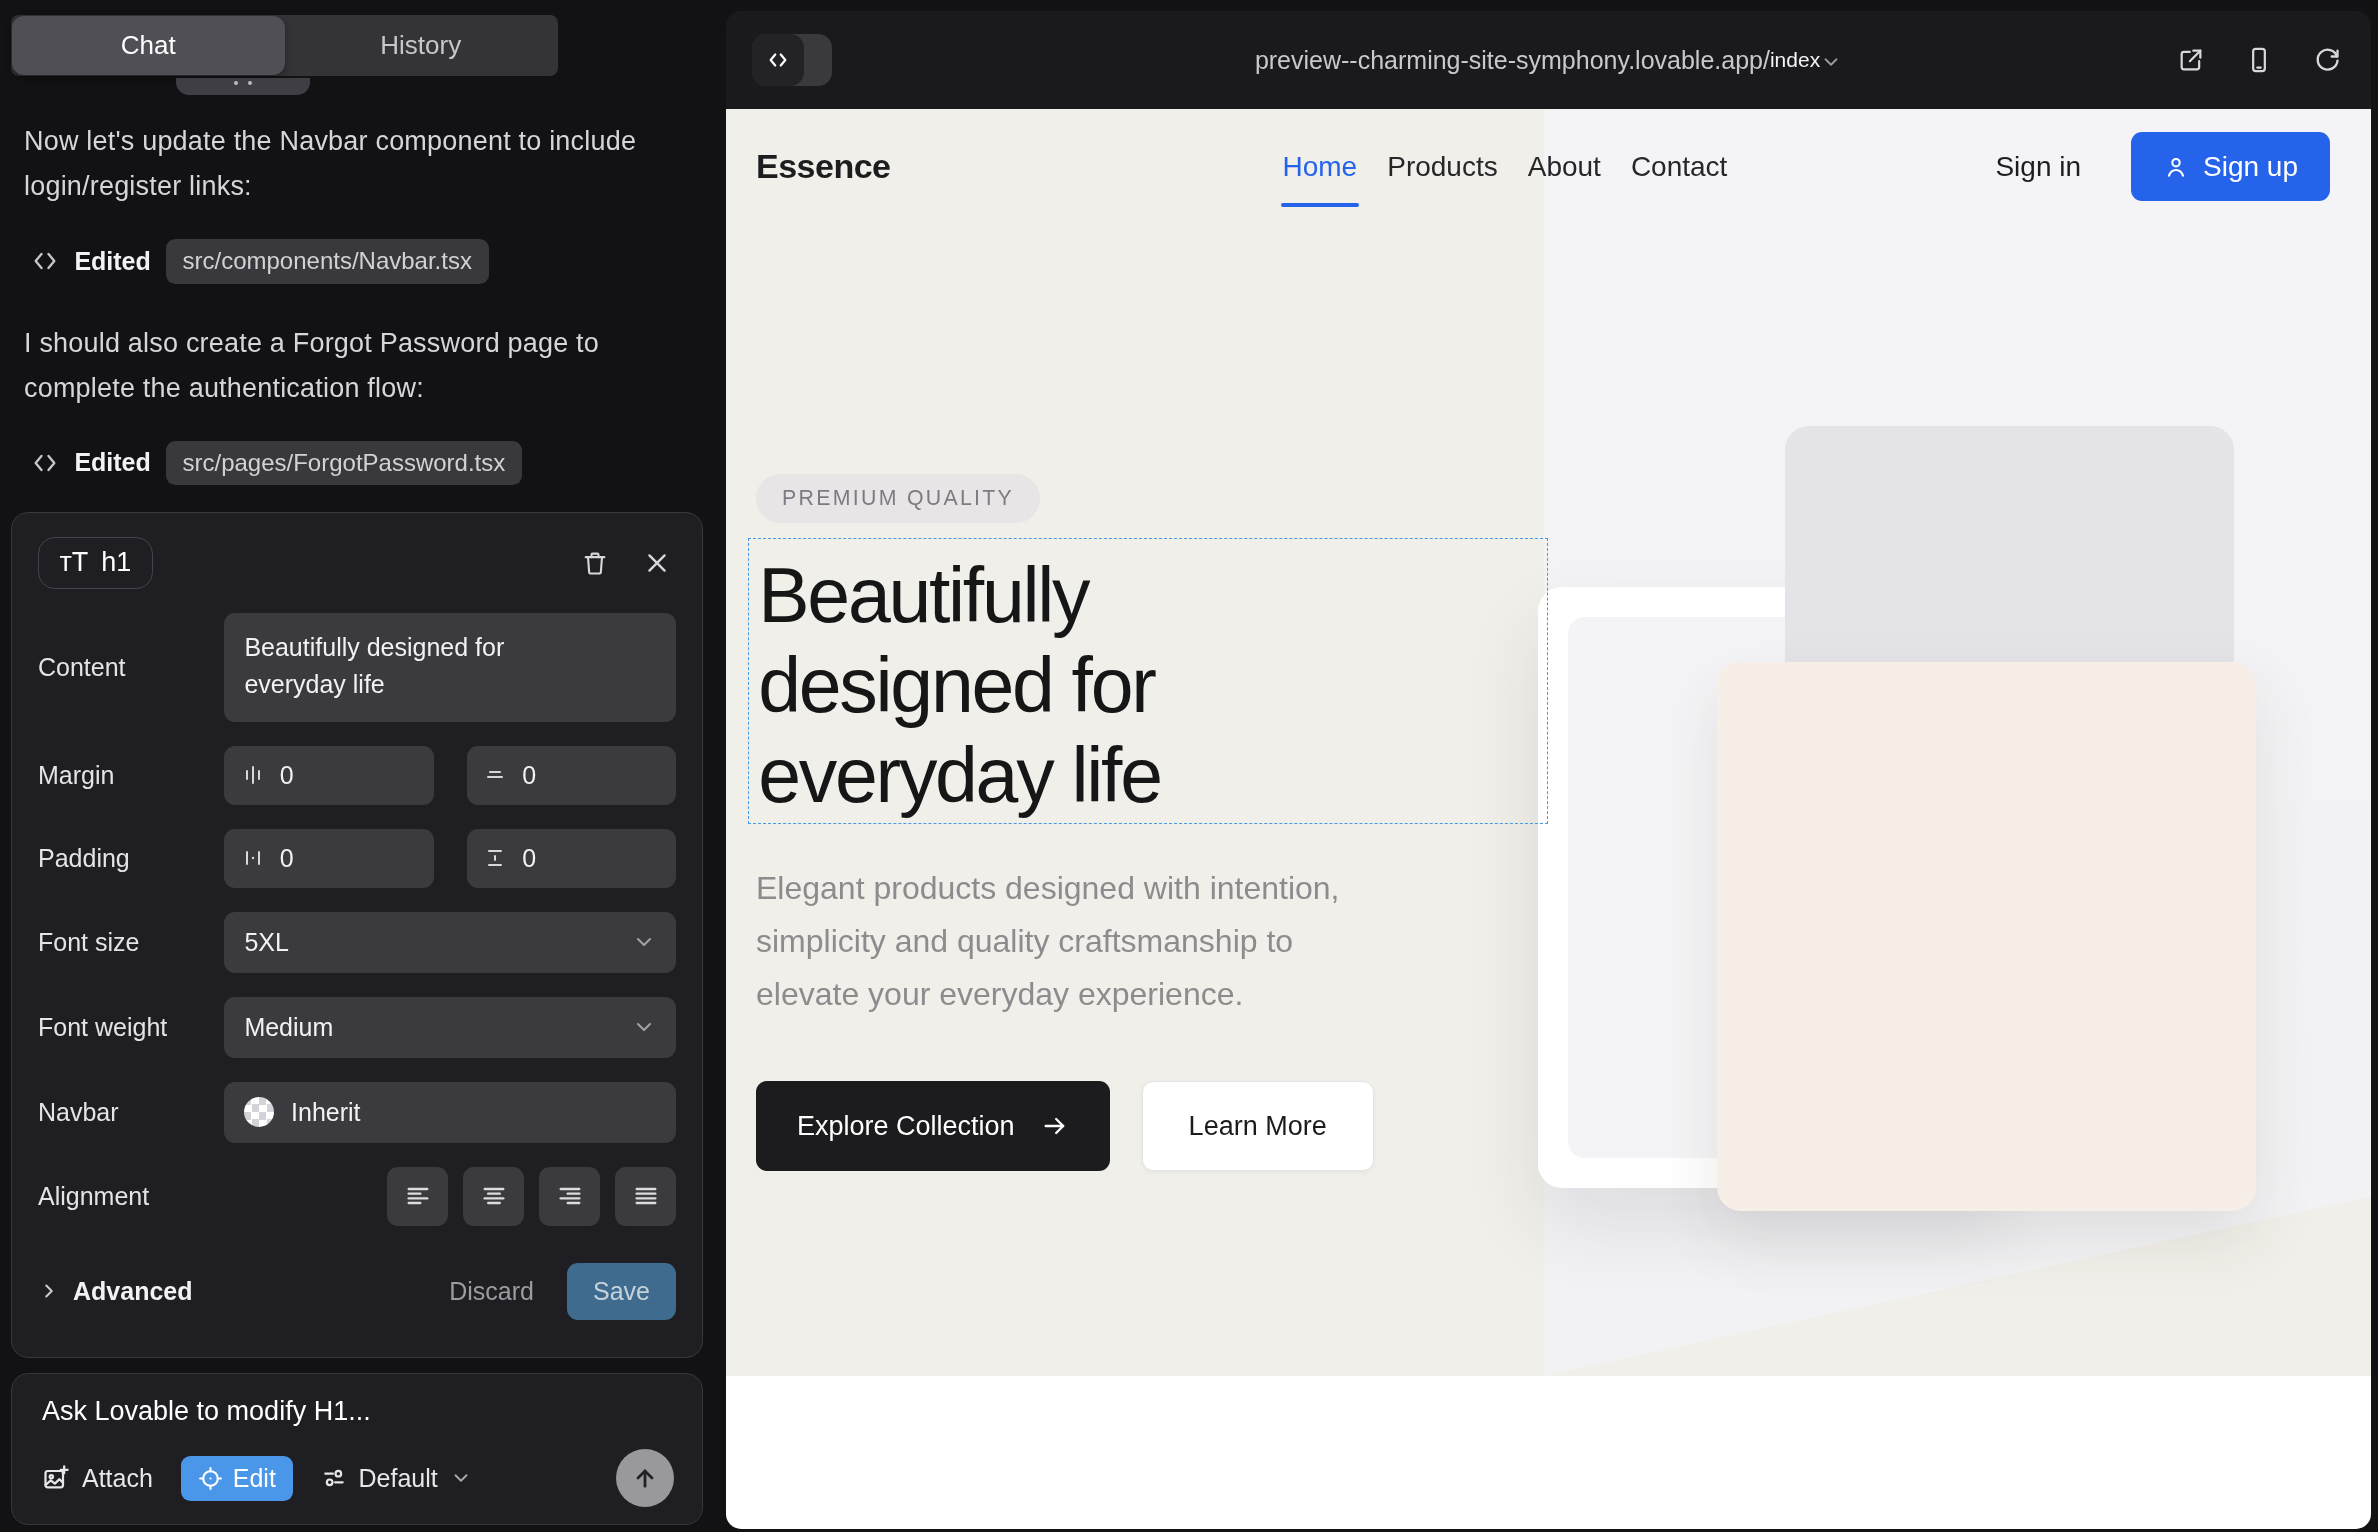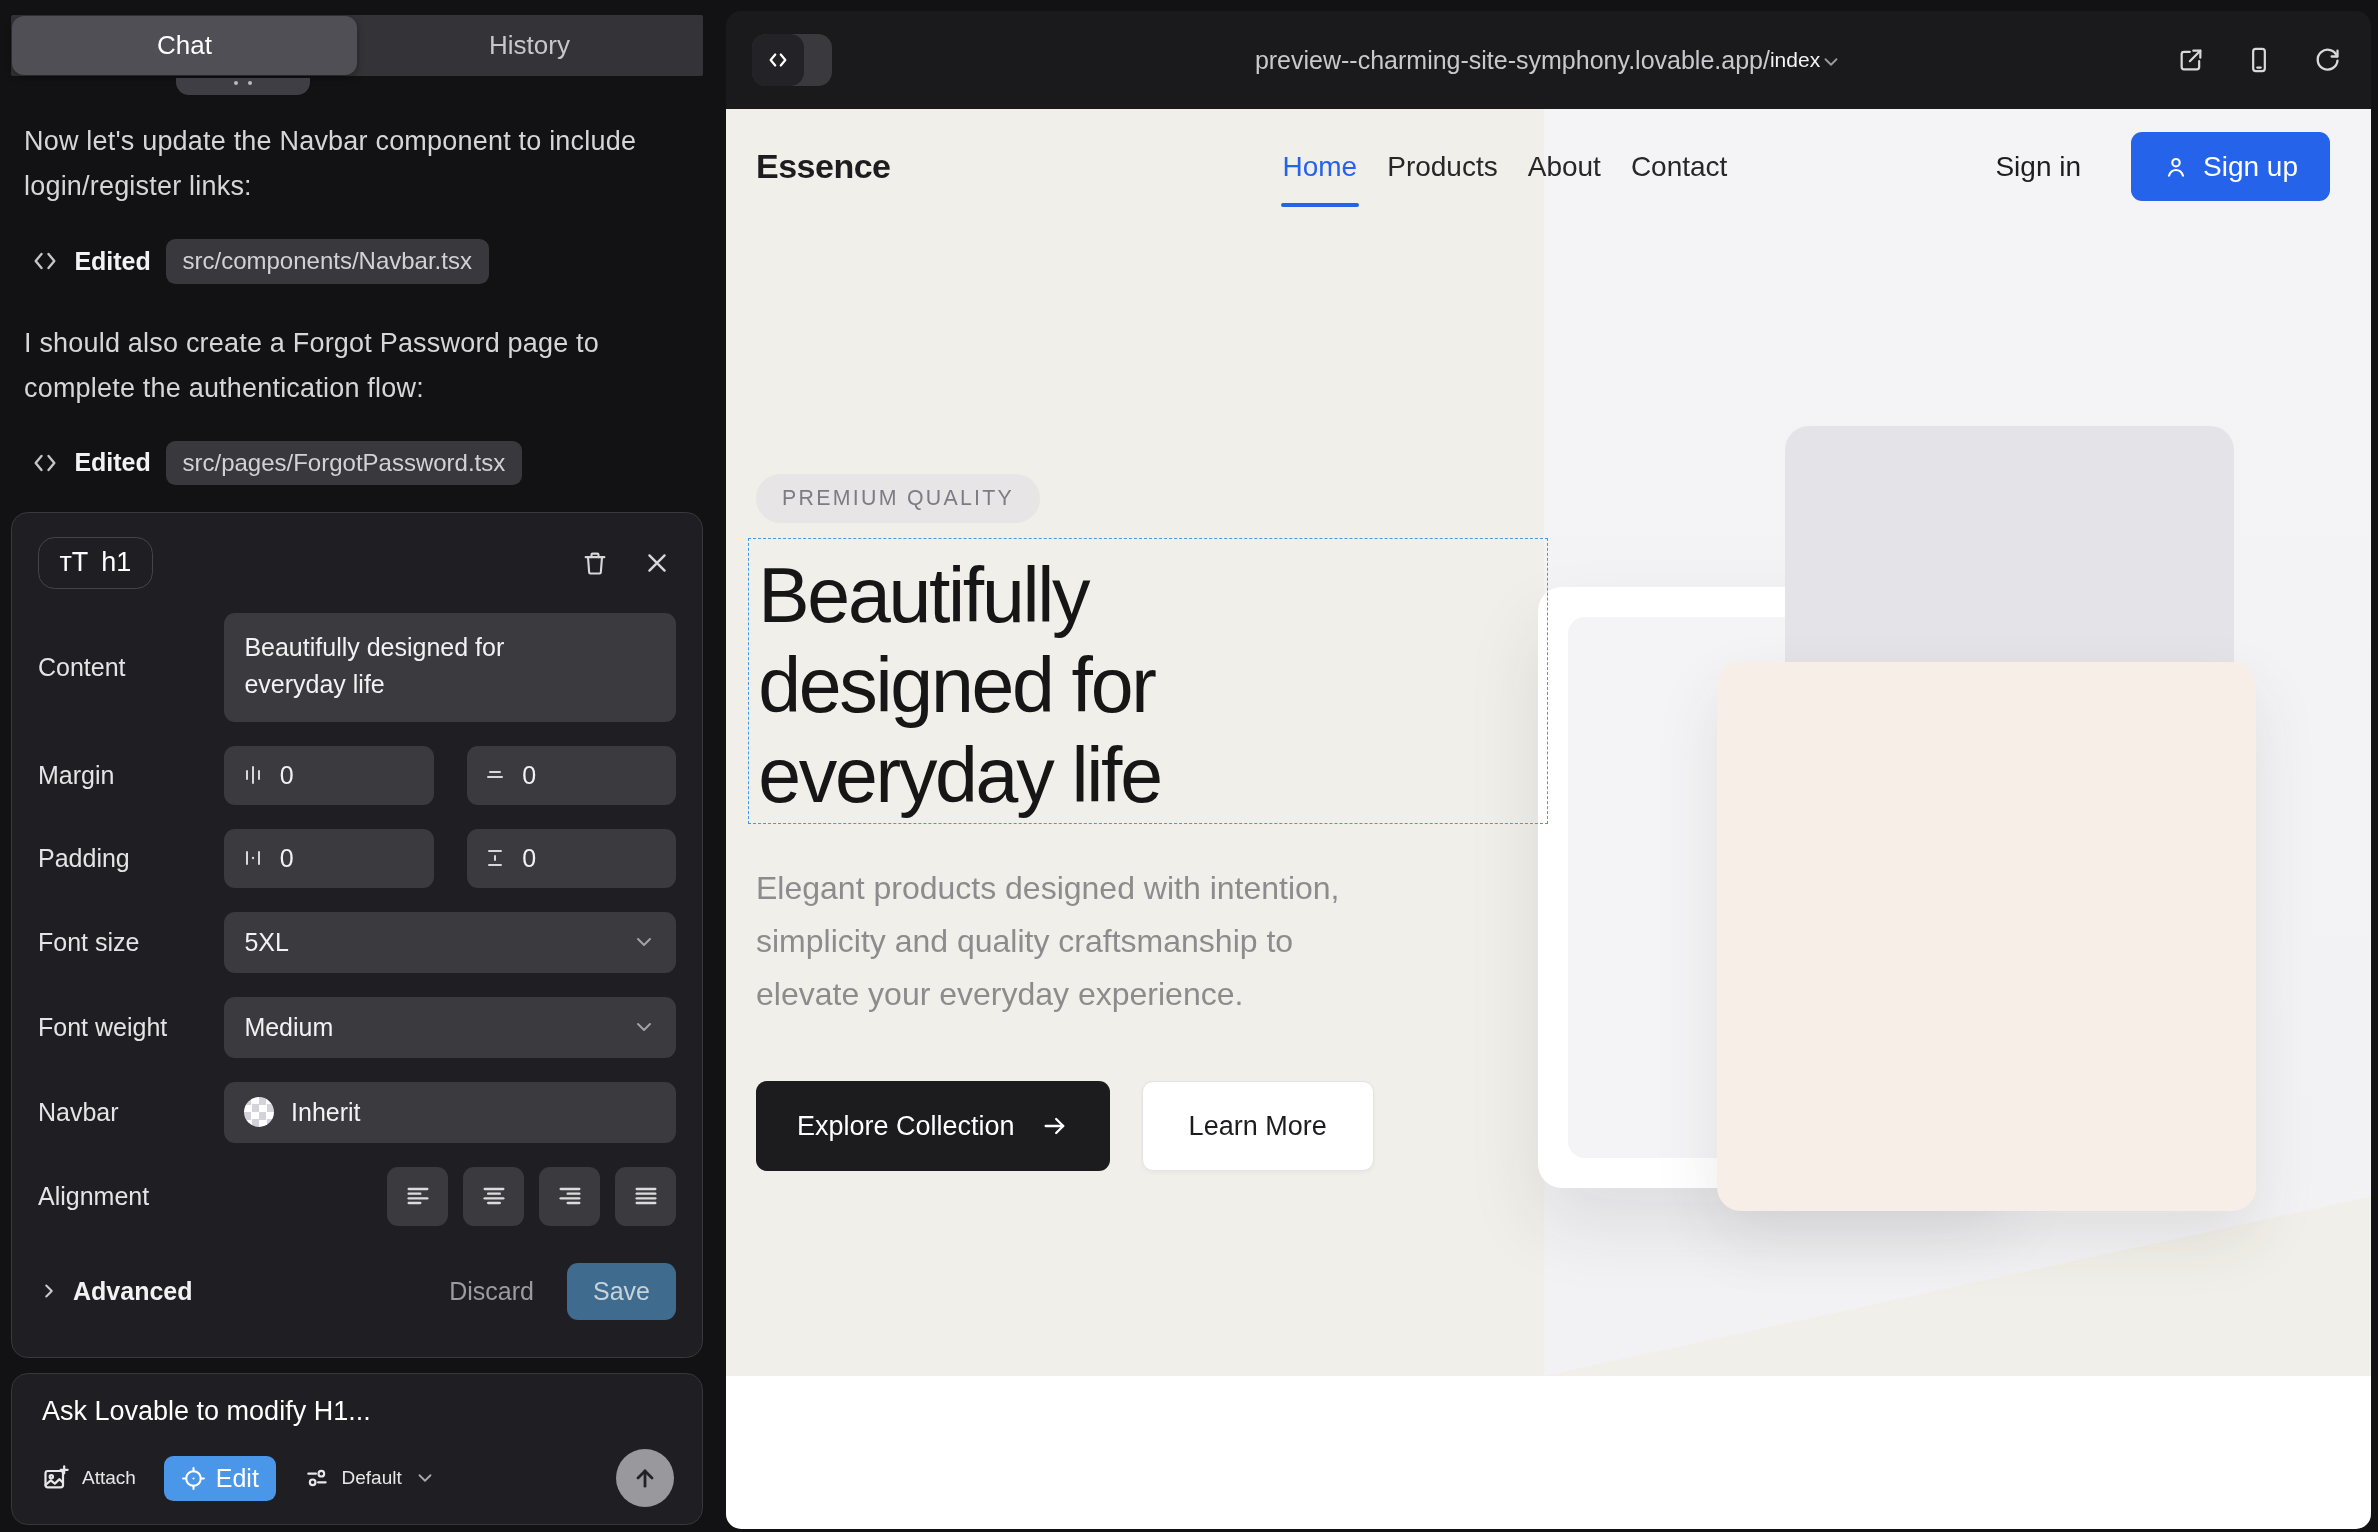--- a/index.html
+++ b/index.html
@@ -9,22 +9,22 @@
     background:#121214;
     font-family:"Liberation Sans", sans-serif;
     -webkit-font-smoothing:antialiased;
   }
   svg { display:block; }
 
   
   .sidebar { position:absolute; left:0; top:0; width:716px; height:1532px; }
 
   .tabs {
-    position:absolute; left:11px; top:15px; width:692px; height:61px;
-    background:#343438; border-radius:2px; display:flex; padding:1px;
+    position:absolute; left:11px; top:15px; width:547px; height:61px;
+    background:#343438; border-radius:8px; display:flex; padding:1px;
   }
   .tab { flex:1; display:flex; align-items:center; justify-content:center;
     font-size:26px; color:#c7c7cb; border-radius:12px; }
   .tab.active { background:#4f4f55; color:#ffffff; box-shadow:0 2.8px 7.4px rgba(0,0,0,.35); }
 
   .partial-pill {
     position:absolute; left:176px; top:78px; width:134px; height:16.7px;
     background:#3e3e44; border-radius:0 0 13px 13px;
     display:flex; align-items:flex-start; justify-content:center; gap:9.3px;
   }
@@ -82,21 +82,21 @@
     padding:14px 26px; border-radius:11px; cursor:pointer; }
 
   
   .composer {
     position:absolute; left:11px; top:1373px; width:692px; height:152px;
     background:#1f1f23; border:0.9px solid #36363b; border-radius:16.7px; padding:22px 30px;
   }
   .composer .placeholder { color:#ffffff; font-size:27px; }
   .composer-row { position:absolute; left:30px; right:28px; bottom:16.7px;
     display:flex; align-items:center; gap:28px; }
-  .comp-item { display:flex; align-items:center; gap:12px; color:#e7e7e9; font-size:19px;
+  .comp-item { display:flex; align-items:center; gap:12px; color:#e7e7e9; font-size:25px;
     background:none; border:none; cursor:pointer; }
   .edit-pill { display:flex; align-items:center; gap:10.2px; background:#4a96e8; color:#ffffff;
     font-size:25px; border:none; border-radius:9.3px; padding:8.3px 16.7px; cursor:pointer; }
   .comp-item .chev { color:#a8a8ad; }
   .send-btn { margin-left:auto; width:58px; height:58px; border-radius:50%;
     background:#98989d; border:none; display:flex; align-items:center; justify-content:center;
     color:#222226; cursor:pointer; }
 
   
   .browser {

